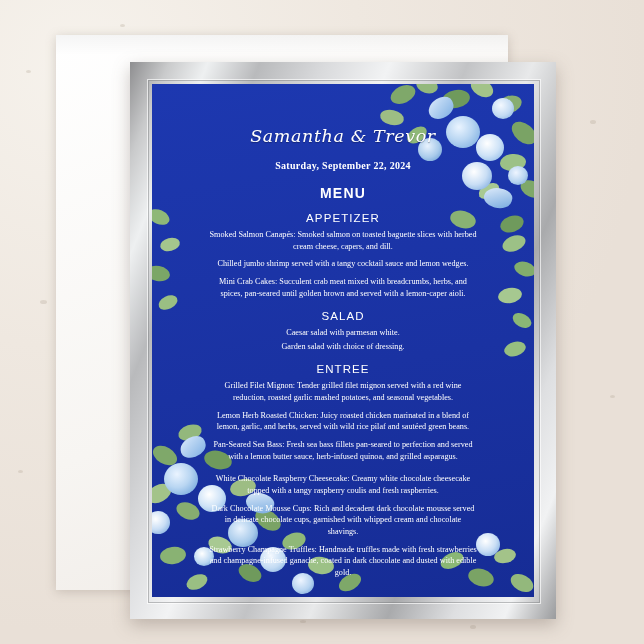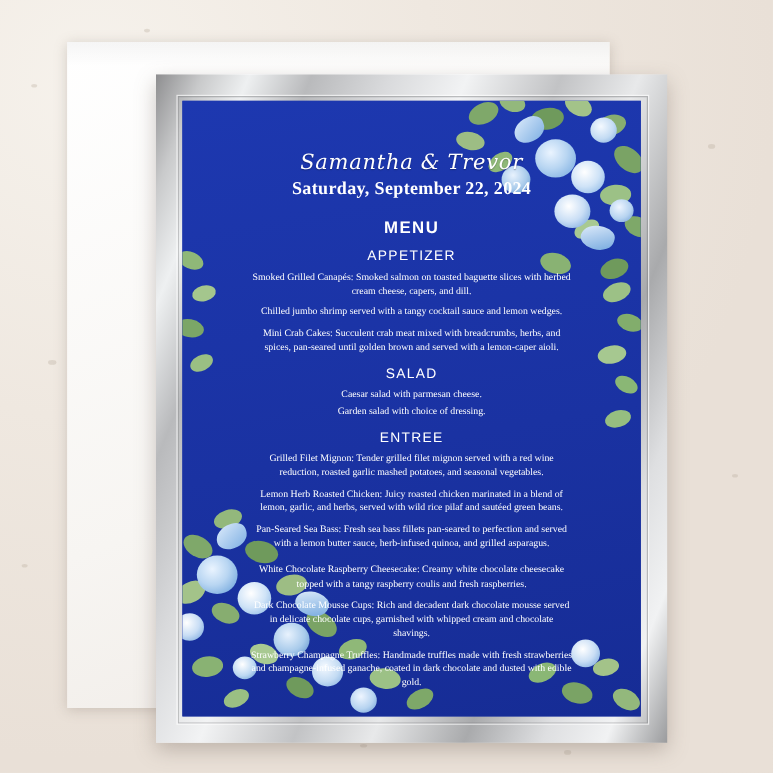--- a/index.html
+++ b/index.html
@@ -96,24 +96,24 @@
   }
   #names {
     margin-top: 42px;
     font-family: "DejaVu Serif", serif;
     font-style: italic;
     font-size: 17.5px;
     letter-spacing: 0.6px;
     text-shadow: 0 1px 1px rgba(0,0,0,0.3);
   }
   #date {
-    margin-top: 4px;
+    margin-top: 14px;
     font-family: "Liberation Serif", serif;
     font-weight: bold;
-    font-size: 15px;
+    font-size: 10px;
     letter-spacing: 0.3px;
   }
   #menu-title {
     margin-top: 14px;
     font-family: "Liberation Sans", sans-serif;
     font-weight: bold;
     font-size: 14px;
     letter-spacing: 1.2px;
   }
   .section {
@@ -255,28 +255,28 @@
         <div class="flower" style="left:46px; top:20px; width:24px; height:23px; background:radial-gradient(circle at 40% 35%, #ffffff 0%, #c9def5 50%, #6b9fda 100%);"></div>
       </div>
 
       <div id="content">
         <div id="names">Samantha &amp; Trevor</div>
         <div id="date">Saturday, September 22, 2024</div>
         <div id="menu-title">MENU</div>
 
         <div class="section">
           <div class="section-heading">APPETIZER</div>
-          <div class="item">Smoked Grilled Canapés: Smoked salmon on toasted baguette slices with herbed cream cheese, capers, and dill.</div>
+          <div class="item">Smoked Salmon Canapés: Smoked salmon on toasted baguette slices with herbed cream cheese, capers, and dill.</div>
           <div class="item">Chilled jumbo shrimp served with a tangy cocktail sauce and lemon wedges.</div>
           <div class="item">Mini Crab Cakes: Succulent crab meat mixed with breadcrumbs, herbs, and spices, pan-seared until golden brown and served with a lemon-caper aioli.</div>
         </div>
 
         <div class="section">
           <div class="section-heading">SALAD</div>
-          <div class="item tight">Caesar salad with parmesan cheese.</div>
+          <div class="item tight">Caesar salad with parmesan white.</div>
           <div class="item">Garden salad with choice of dressing.</div>
         </div>
 
         <div class="section">
           <div class="section-heading">ENTREE</div>
           <div class="item">Grilled Filet Mignon: Tender grilled filet mignon served with a red wine reduction, roasted garlic mashed potatoes, and seasonal vegetables.</div>
           <div class="item">Lemon Herb Roasted Chicken: Juicy roasted chicken marinated in a blend of lemon, garlic, and herbs, served with wild rice pilaf and sautéed green beans.</div>
           <div class="item">Pan-Seared Sea Bass: Fresh sea bass fillets pan-seared to perfection and served with a lemon butter sauce, herb-infused quinoa, and grilled asparagus.</div>
         </div>
 

